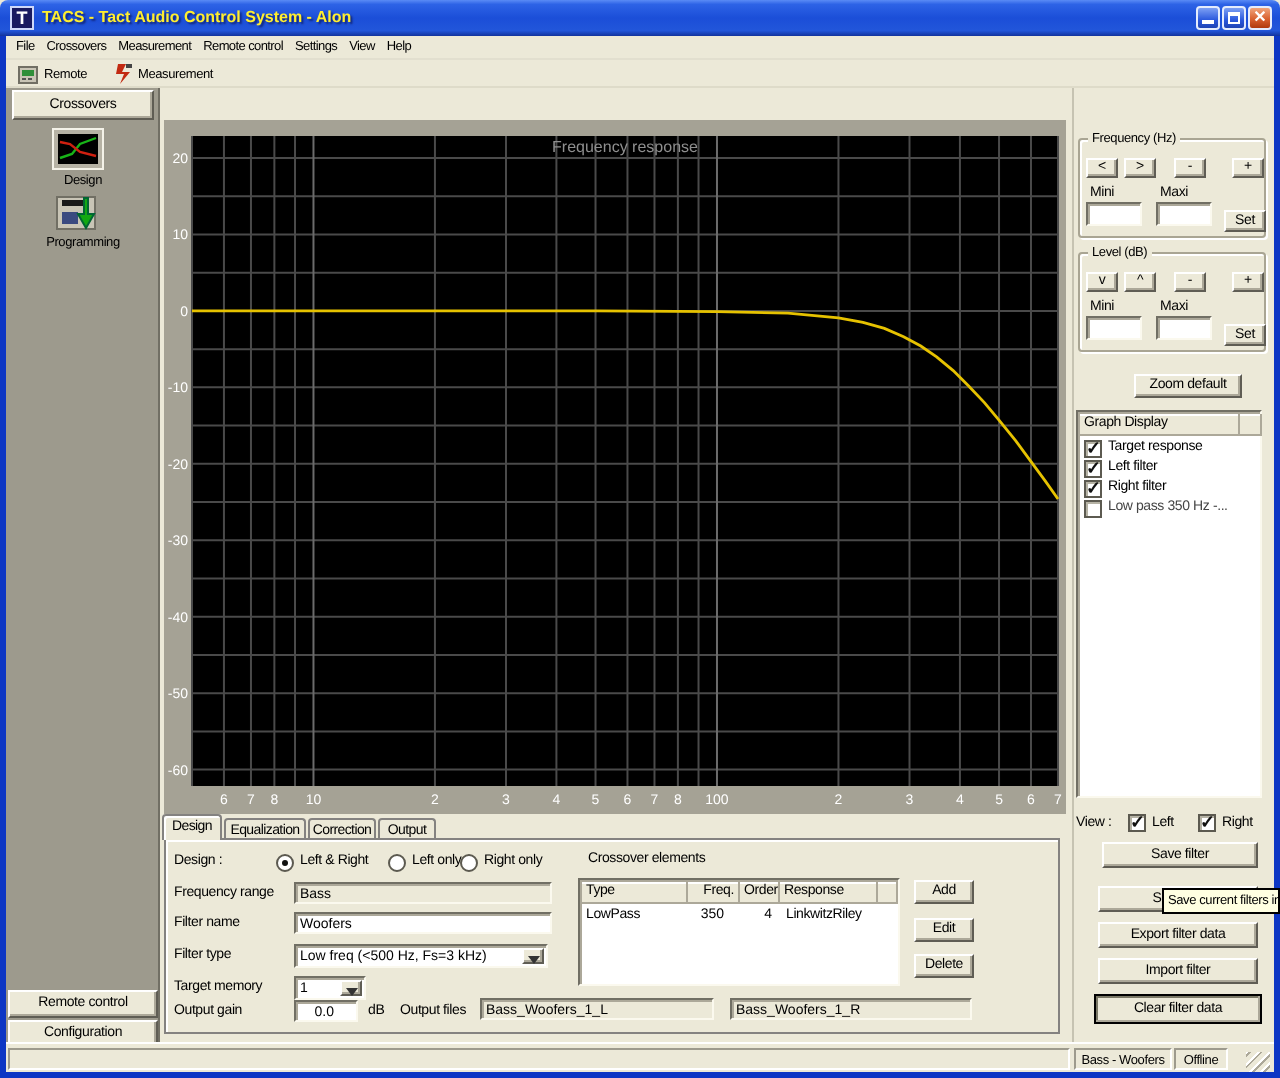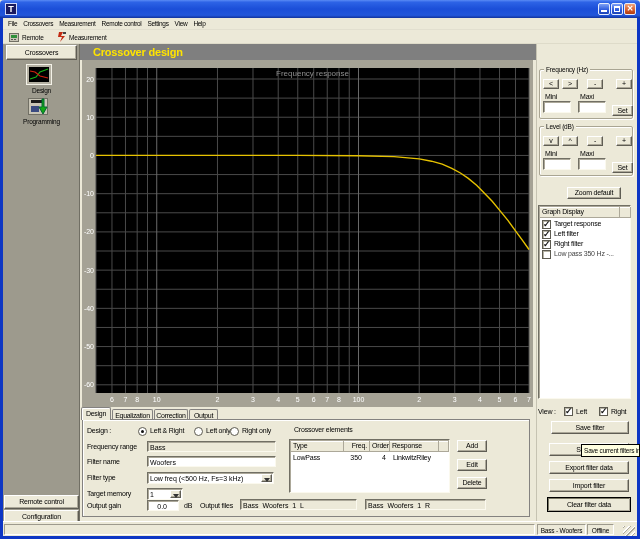--- a/index.html
+++ b/index.html
@@ -80,20 +80,21 @@
   .tooltip{left:581px;top:444px;width:59px;height:13px;background:#ffffe1;border:1px solid #000;
     font-size:6.5px;letter-spacing:-0.2px;padding:2px 2px;white-space:nowrap;overflow:hidden;z-index:50}
 </style>
 </head>
 <body>
 
 <div class="window">
 
   <div class="abs titlebar">
     <div class="abs t-icon">T</div>
+    <div class="abs title-text">TACS - Tact Audio Control System - Alon</div>
     <div class="abs cap-btn cap-blue" style="left:598px">
         <span class="glyph-min"></span>
       </div>
     <div class="abs cap-btn cap-blue" style="left:611px">
         <span class="glyph-max"></span>
       </div>
     <div class="abs cap-btn cap-red" style="left:624px"><span class="glyph-x">✕</span></div>
   </div>
 
   <div class="abs menubar">
@@ -134,23 +135,20 @@
       <rect x="1.5" y="2.5" width="19" height="16" fill="#c9c5b6" stroke="#716f64"></rect>
       <rect x="4" y="4" width="11" height="3" fill="#1a1a1a"></rect>
       <rect x="4" y="10" width="8" height="6" fill="#3a4a80"></rect>
       <path d="M17 3 v8 h3 l-4 7 -4-7 h3 v-8 z" fill="#12a812" stroke="#063"></path>
     </svg>
     <div class="abs side-label" style="left:0;top:74px">Programming</div>
     <div class="abs raised btn" style="left:1px;top:451px;width:75px;height:14px;line-height:12px">Remote control</div>
     <div class="abs raised btn" style="left:1px;top:466px;width:75px;height:14px;line-height:12px">Configuration</div>
   </div>
 
-  <div class="abs main-header">
-    <div class="abs main-header-text">Crossover design</div>
-  </div>
 
   <div class="abs chart-panel">
     <svg id="chart-svg" width="451" height="347">
         <rect x="14" y="8" width="433" height="325" fill="#000000"></rect>
         <line x1="14" x2="447" y1="19" y2="19" stroke="#4a4a4a"></line>
         <line x1="14" x2="447" y1="38.1125" y2="38.1125" stroke="#4a4a4a"></line>
         <line x1="14" x2="447" y1="57.224999999999994" y2="57.224999999999994" stroke="#4a4a4a"></line>
         <line x1="14" x2="447" y1="76.3375" y2="76.3375" stroke="#4a4a4a"></line>
         <line x1="14" x2="447" y1="95.44999999999999" y2="95.44999999999999" stroke="#4a4a4a"></line>
         <line x1="14" x2="447" y1="114.5625" y2="114.5625" stroke="#4a4a4a"></line>

